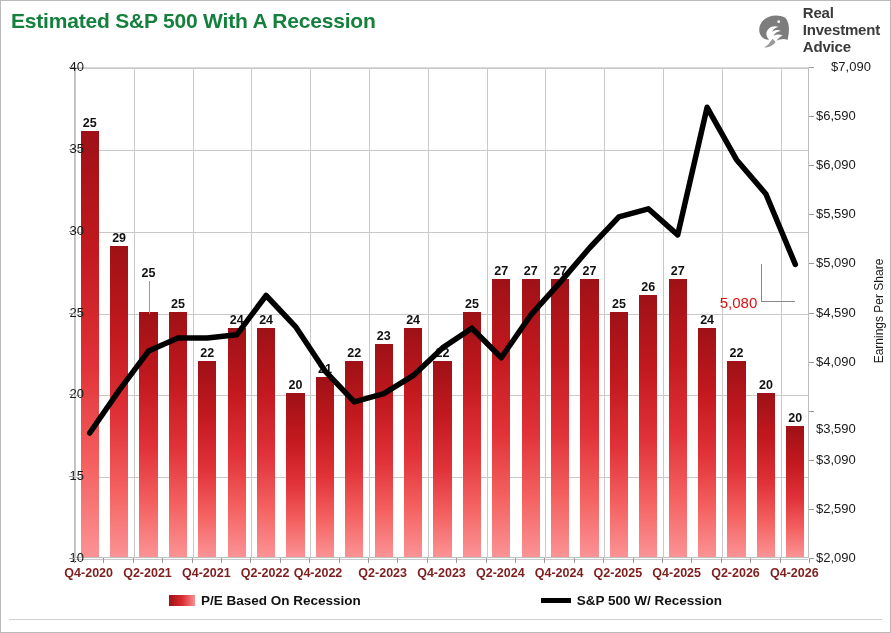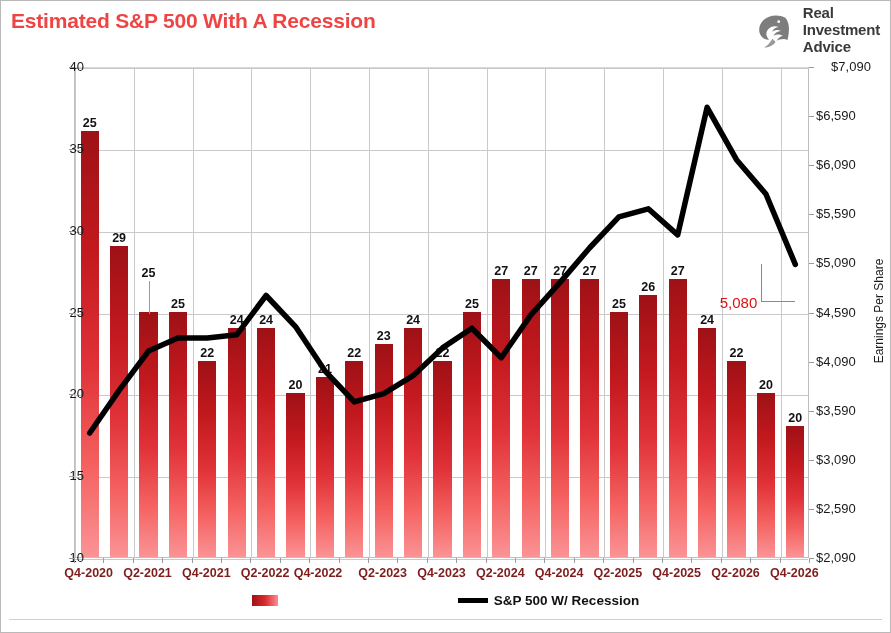--- a/index.html
+++ b/index.html
@@ -13,21 +13,21 @@
   #frame {
     position:relative;
     width:891px; height:633px;
     background:#fff;
     border:1px solid #b9b9b9;
   }
 
   
   #title {
     position:absolute; left:10px; top:8px;
-    font-size:21px; font-weight:bold; color:#ef4444;
+    font-size:21px; font-weight:bold; color:#15803d;
     letter-spacing:-0.2px;
     white-space:nowrap;
   }
   #logo {
     position:absolute; right:10px; top:4px;
     display:flex; align-items:center; gap:7px;
   }
   #logo .mark { width:46px; height:44px; }
   #logo .words {
     font-size:15px; font-weight:bold; line-height:1.12;
@@ -235,21 +235,21 @@
       <div class="ytick" style="top: 66px;">40</div>
       <div class="tickmark" style="left: 68px; top: 66px;"></div>
     </div>
   <div id="yticks-right">
       <div class="ytick-r" style="top: 557px;">$2,090</div>
       <div class="tickmark" style="left: 808px; top: 557px;"></div>
       <div class="ytick-r" style="top: 507.9px;">$2,590</div>
       <div class="tickmark" style="left: 808px; top: 507.9px;"></div>
       <div class="ytick-r" style="top: 458.8px;">$3,090</div>
       <div class="tickmark" style="left: 808px; top: 458.8px;"></div>
-      <div class="ytick-r" style="top: 410px;">$3,590</div>
+      <div class="ytick-r" style="top: 428px;">$3,590</div>
       <div class="tickmark" style="left: 808px; top: 409.7px;"></div>
       <div class="ytick-r" style="top: 360.6px;">$4,090</div>
       <div class="tickmark" style="left: 808px; top: 360.6px;"></div>
       <div class="ytick-r" style="top: 311.5px;">$4,590</div>
       <div class="tickmark" style="left: 808px; top: 311.5px;"></div>
       <div class="ytick-r" style="top: 262.4px;">$5,090</div>
       <div class="tickmark" style="left: 808px; top: 262.4px;"></div>
       <div class="ytick-r" style="top: 213.3px;">$5,590</div>
       <div class="tickmark" style="left: 808px; top: 213.3px;"></div>
       <div class="ytick-r" style="top: 164.2px;">$6,090</div>
@@ -297,20 +297,21 @@
       <div class="tickmark" style="left: 690.4px; top: 557px; width: 1px; height: 5px;"></div>
       <div class="tickmark" style="left: 719.8px; top: 557px; width: 1px; height: 5px;"></div>
       <div class="tickmark" style="left: 749.2px; top: 557px; width: 1px; height: 5px;"></div>
       <div class="tickmark" style="left: 778.6px; top: 557px; width: 1px; height: 5px;"></div>
       <div class="tickmark" style="left: 808px; top: 557px; width: 1px; height: 5px;"></div>
     </div>
 
   <div id="legend">
     <div class="leg">
       <span class="swatch-bar"></span>
+      <span>P/E Based On Recession</span>
     </div>
     <div class="leg">
       <span class="swatch-line"></span>
       <span>S&amp;P 500 W/ Recession</span>
     </div>
   </div>
   <div id="legend-rule"></div>
 
 </div>
 

